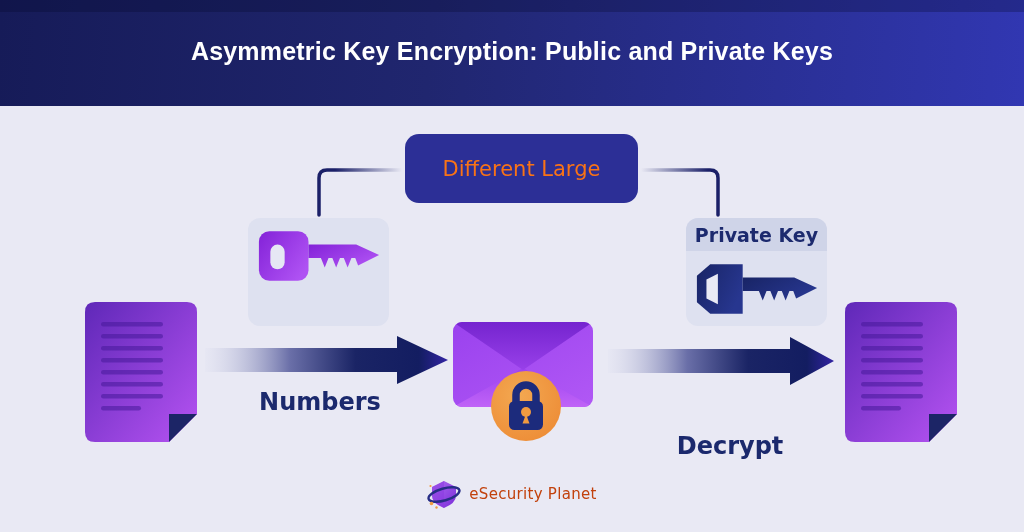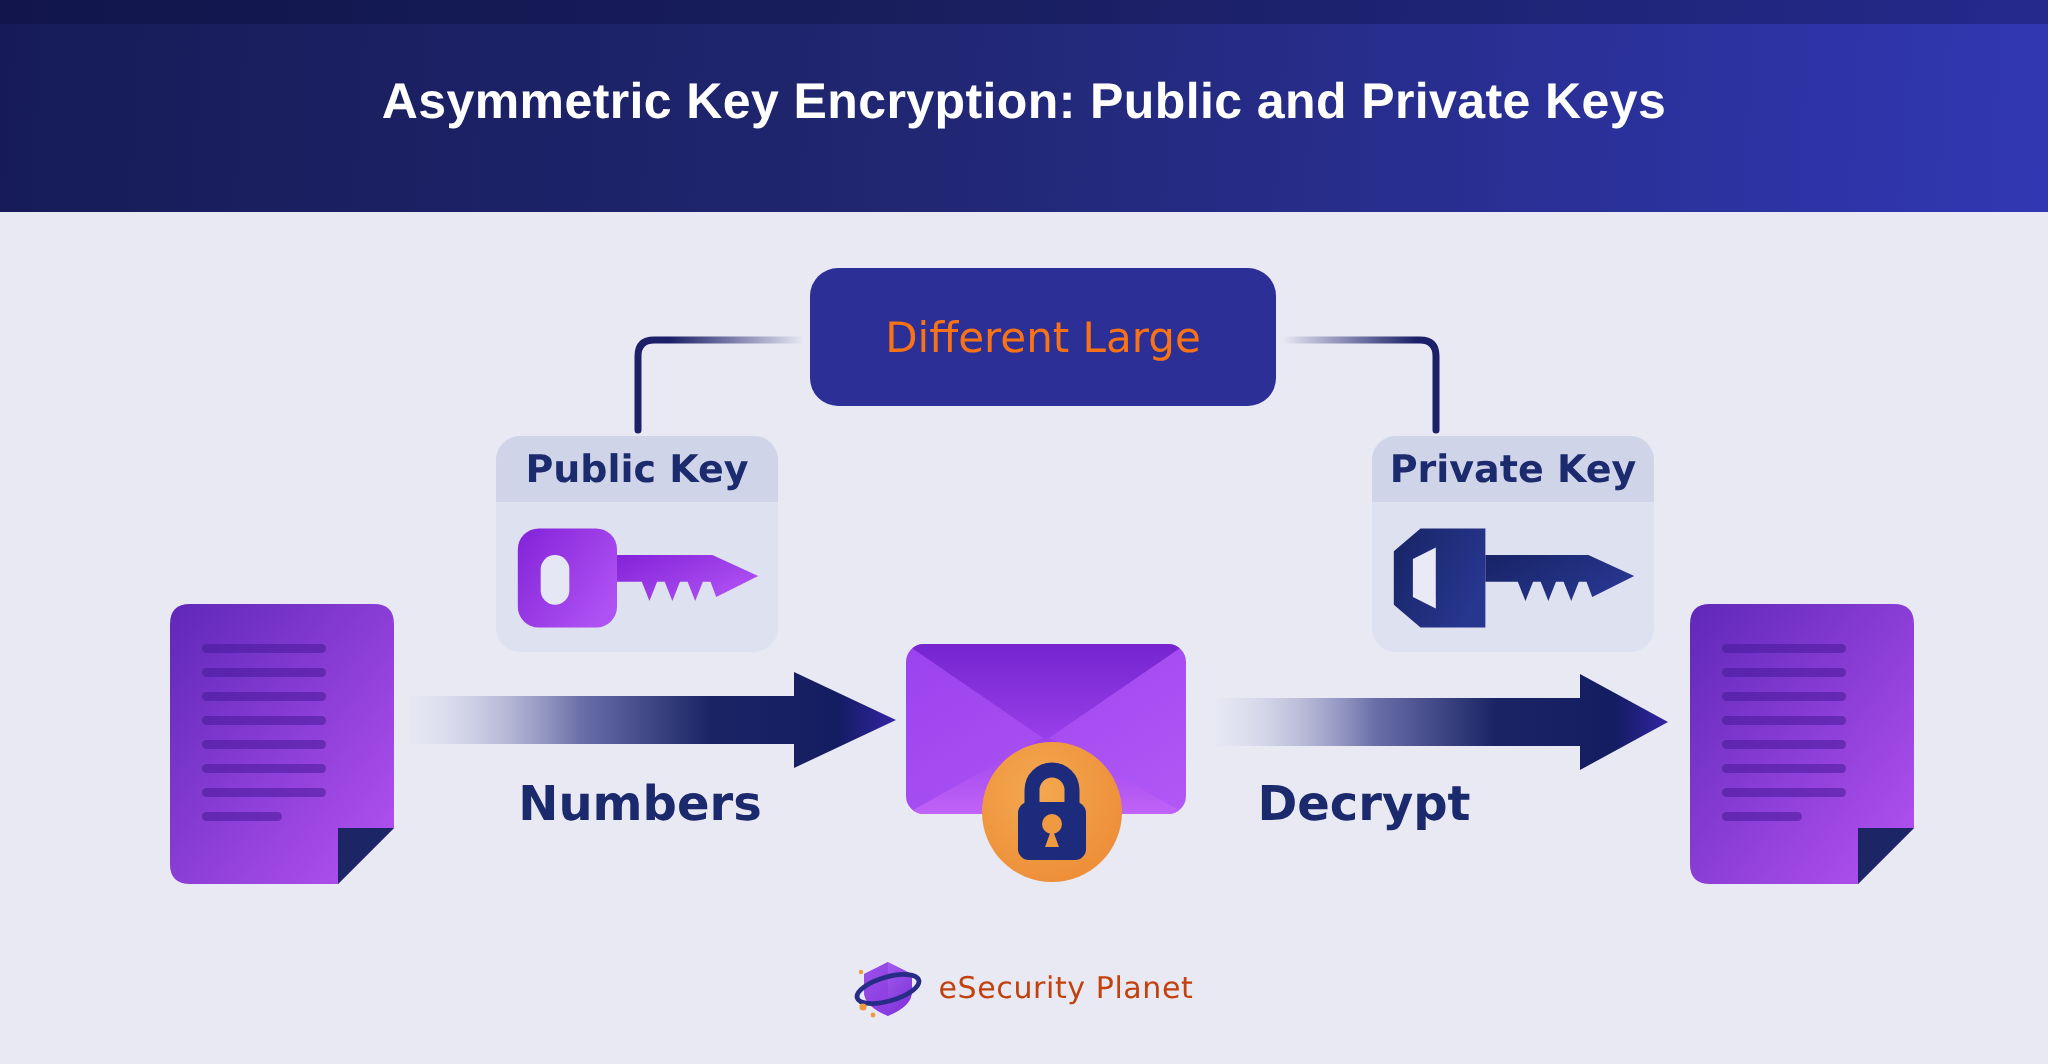--- a/index.html
+++ b/index.html
@@ -42,21 +42,21 @@
     display:flex;align-items:center;justify-content:center;
     font-size:19px;font-weight:600;color:#1c2a6e;
   }
   .key-icon-wrap{display:flex;justify-content:center;margin-top:10px;}
   
   .flow-label{
     position:absolute;top:388px;width:140px;text-align:center;
     font-size:24px;font-weight:600;color:#1b296d;
   }
   .flow-label.encrypt{left:250px;}
-  .flow-label.decrypt{left:612px;}
+  .flow-label.decrypt{left:660px;margin-top:44px;}
   
   .overlay{position:absolute;left:0;top:0;pointer-events:none;}
   .doc-svg{position:absolute;top:302px;}
   .doc-svg.left{left:85px;}
   .doc-svg.right{left:845px;}
   .envelope-svg{position:absolute;left:450px;top:320px;}
   
   .brand{
     position:absolute;left:0;right:0;top:474px;height:40px;
     display:flex;align-items:center;justify-content:center;gap:8px;
@@ -104,21 +104,20 @@
     <path d="M641,170 L710,170 Q718,170 718,178 L718,215" fill="none" stroke="url(#connFadeR)" stroke-width="3.5" stroke-linecap="round"></path>
     <polygon points="205,348 397,348 397,336 448,360 397,384 397,372 205,372" fill="url(#encGrad)"></polygon>
     <polygon points="608,349 790,349 790,337 834,361 790,385 790,373 608,373" fill="url(#decGrad)"></polygon>
   </svg>
 
   <div class="prime-box">
     <span>Different Large</span>
   </div>
 
   <div class="key-card public">
-    <div class="key-card-header">Public Key</div>
     <div class="key-icon-wrap">
       <svg width="124" height="56" viewBox="0 0 130 58">
         <defs>
           <linearGradient id="pubKeyGrad" x1="0" y1="0" x2="1" y2="0.7">
             <stop offset="0" stop-color="#8322d8"></stop>
             <stop offset="1" stop-color="#af52f3"></stop>
           </linearGradient>
         </defs>
         <rect x="2" y="3" width="52" height="52" rx="11" fill="url(#pubKeyGrad)"></rect>
         <rect x="14" y="17" width="15" height="26" rx="7.5" fill="#e6e7f4"></rect>

